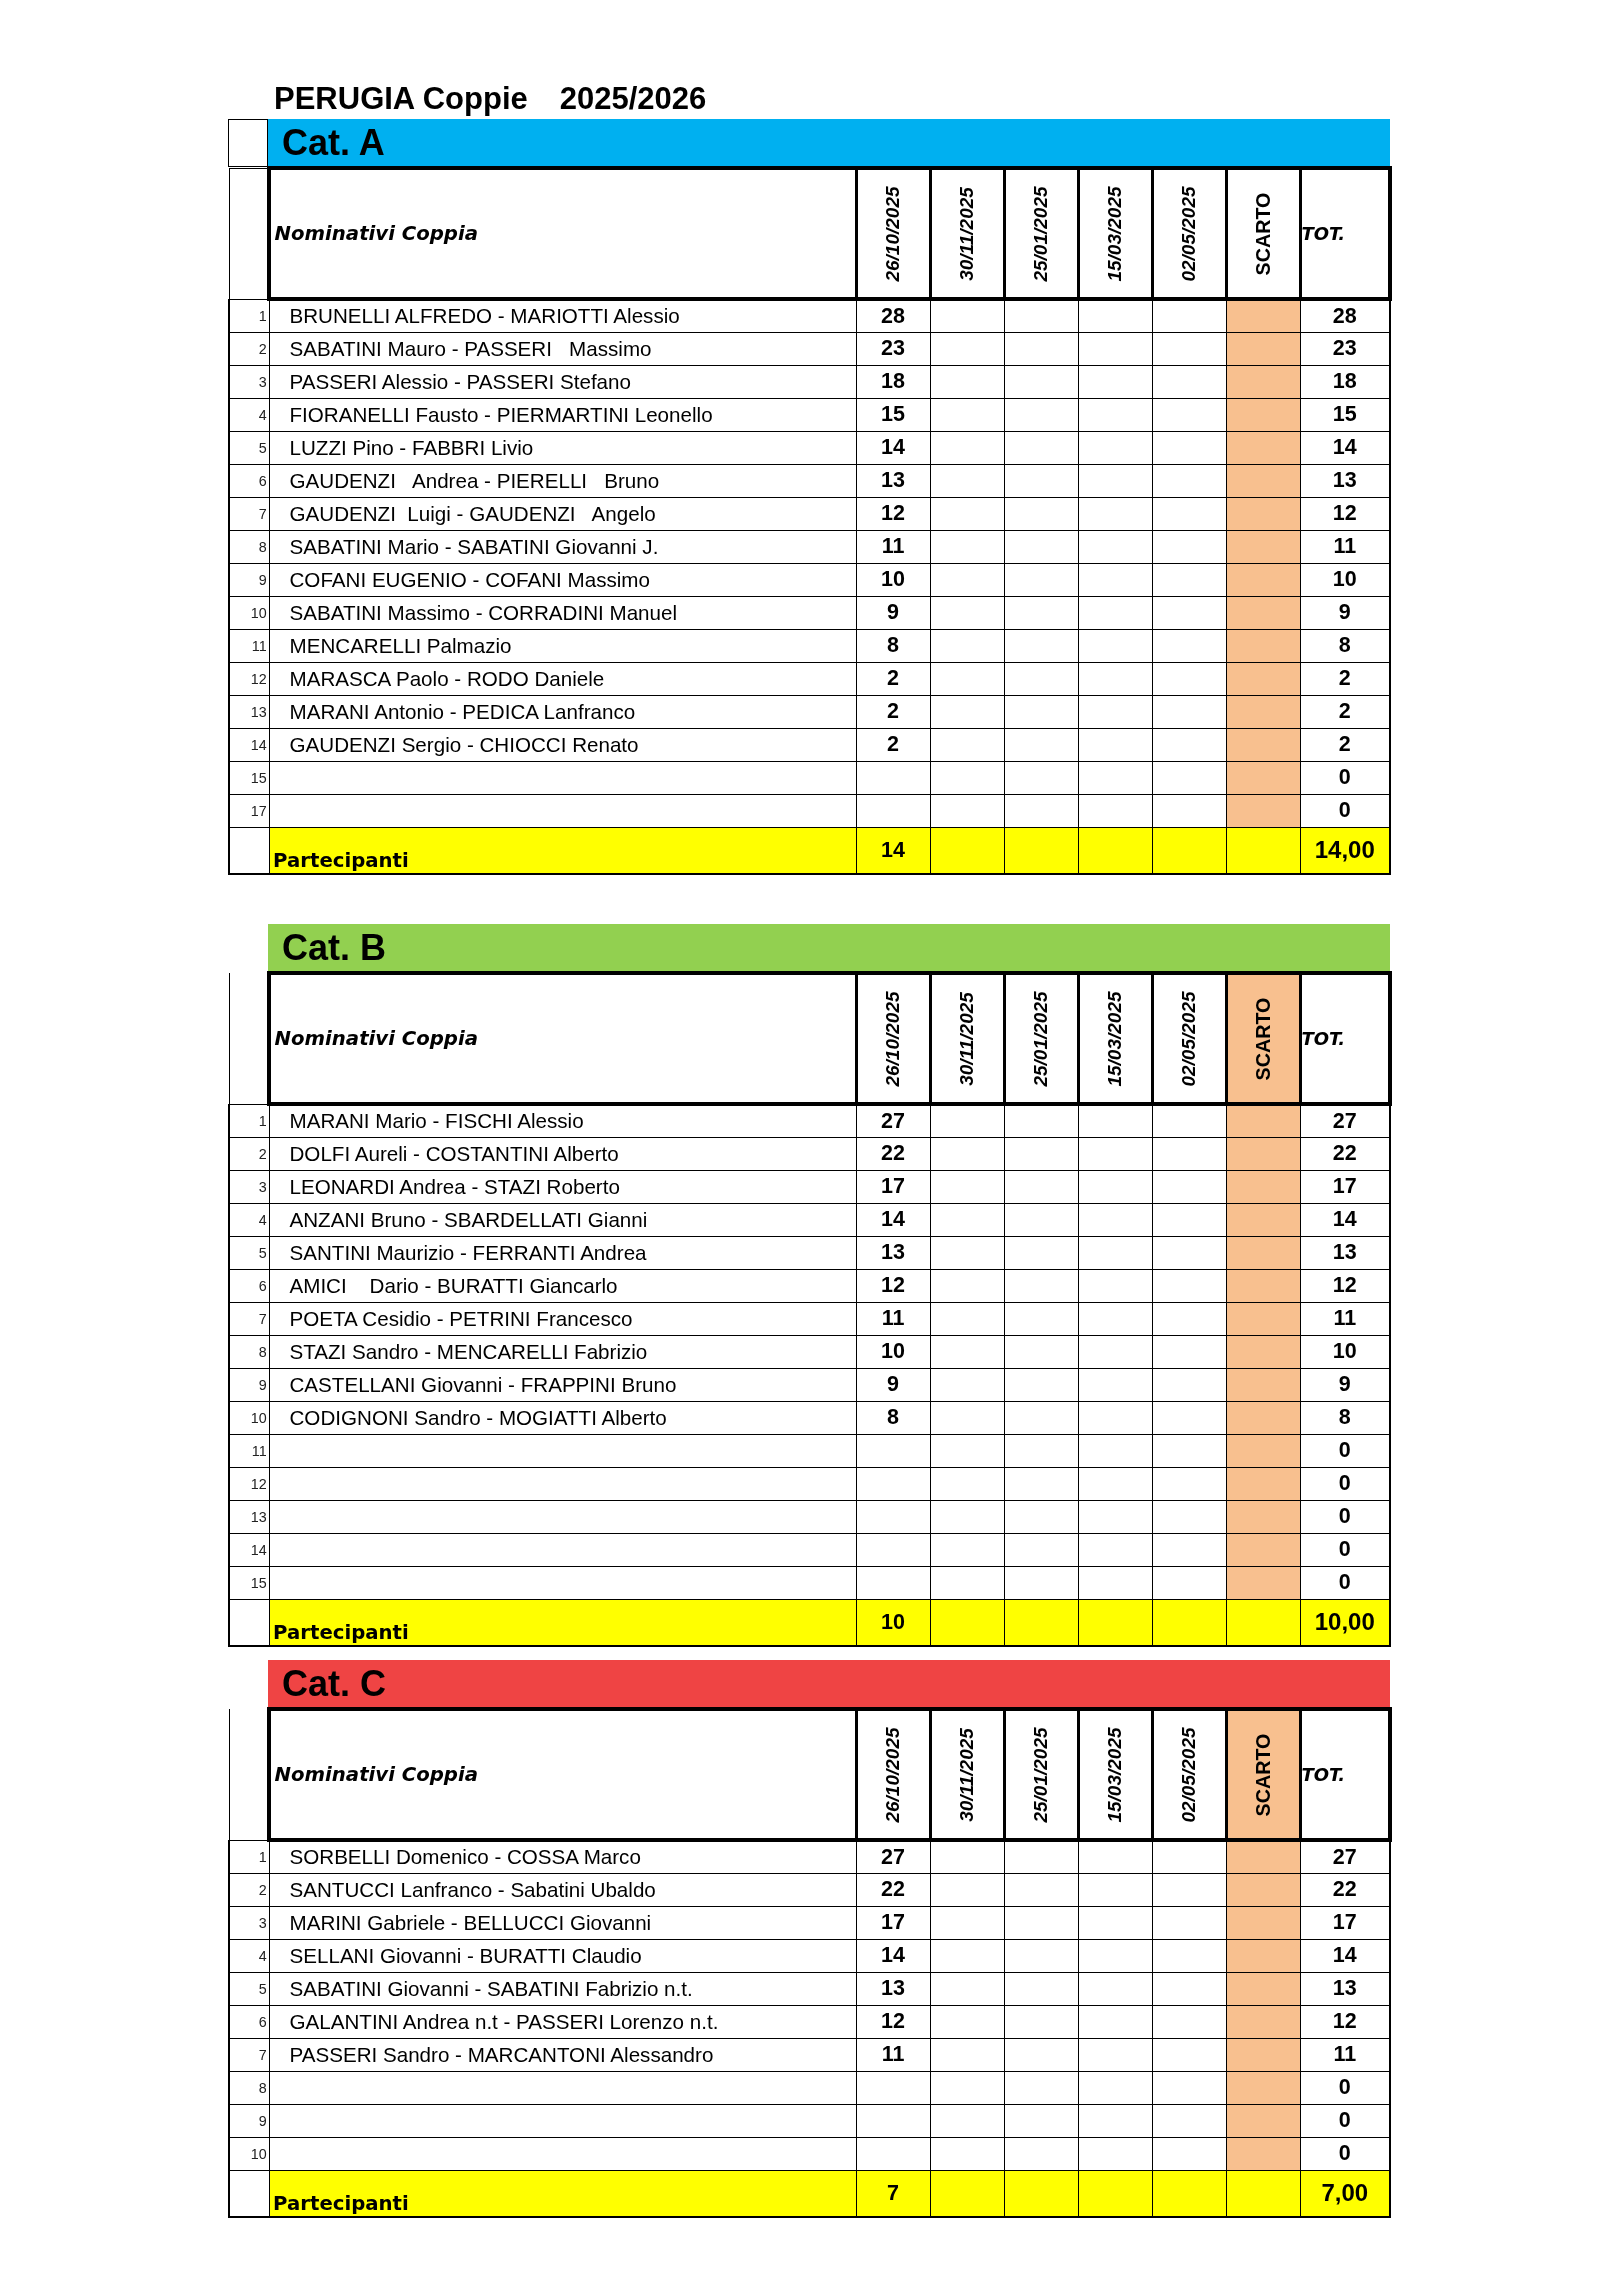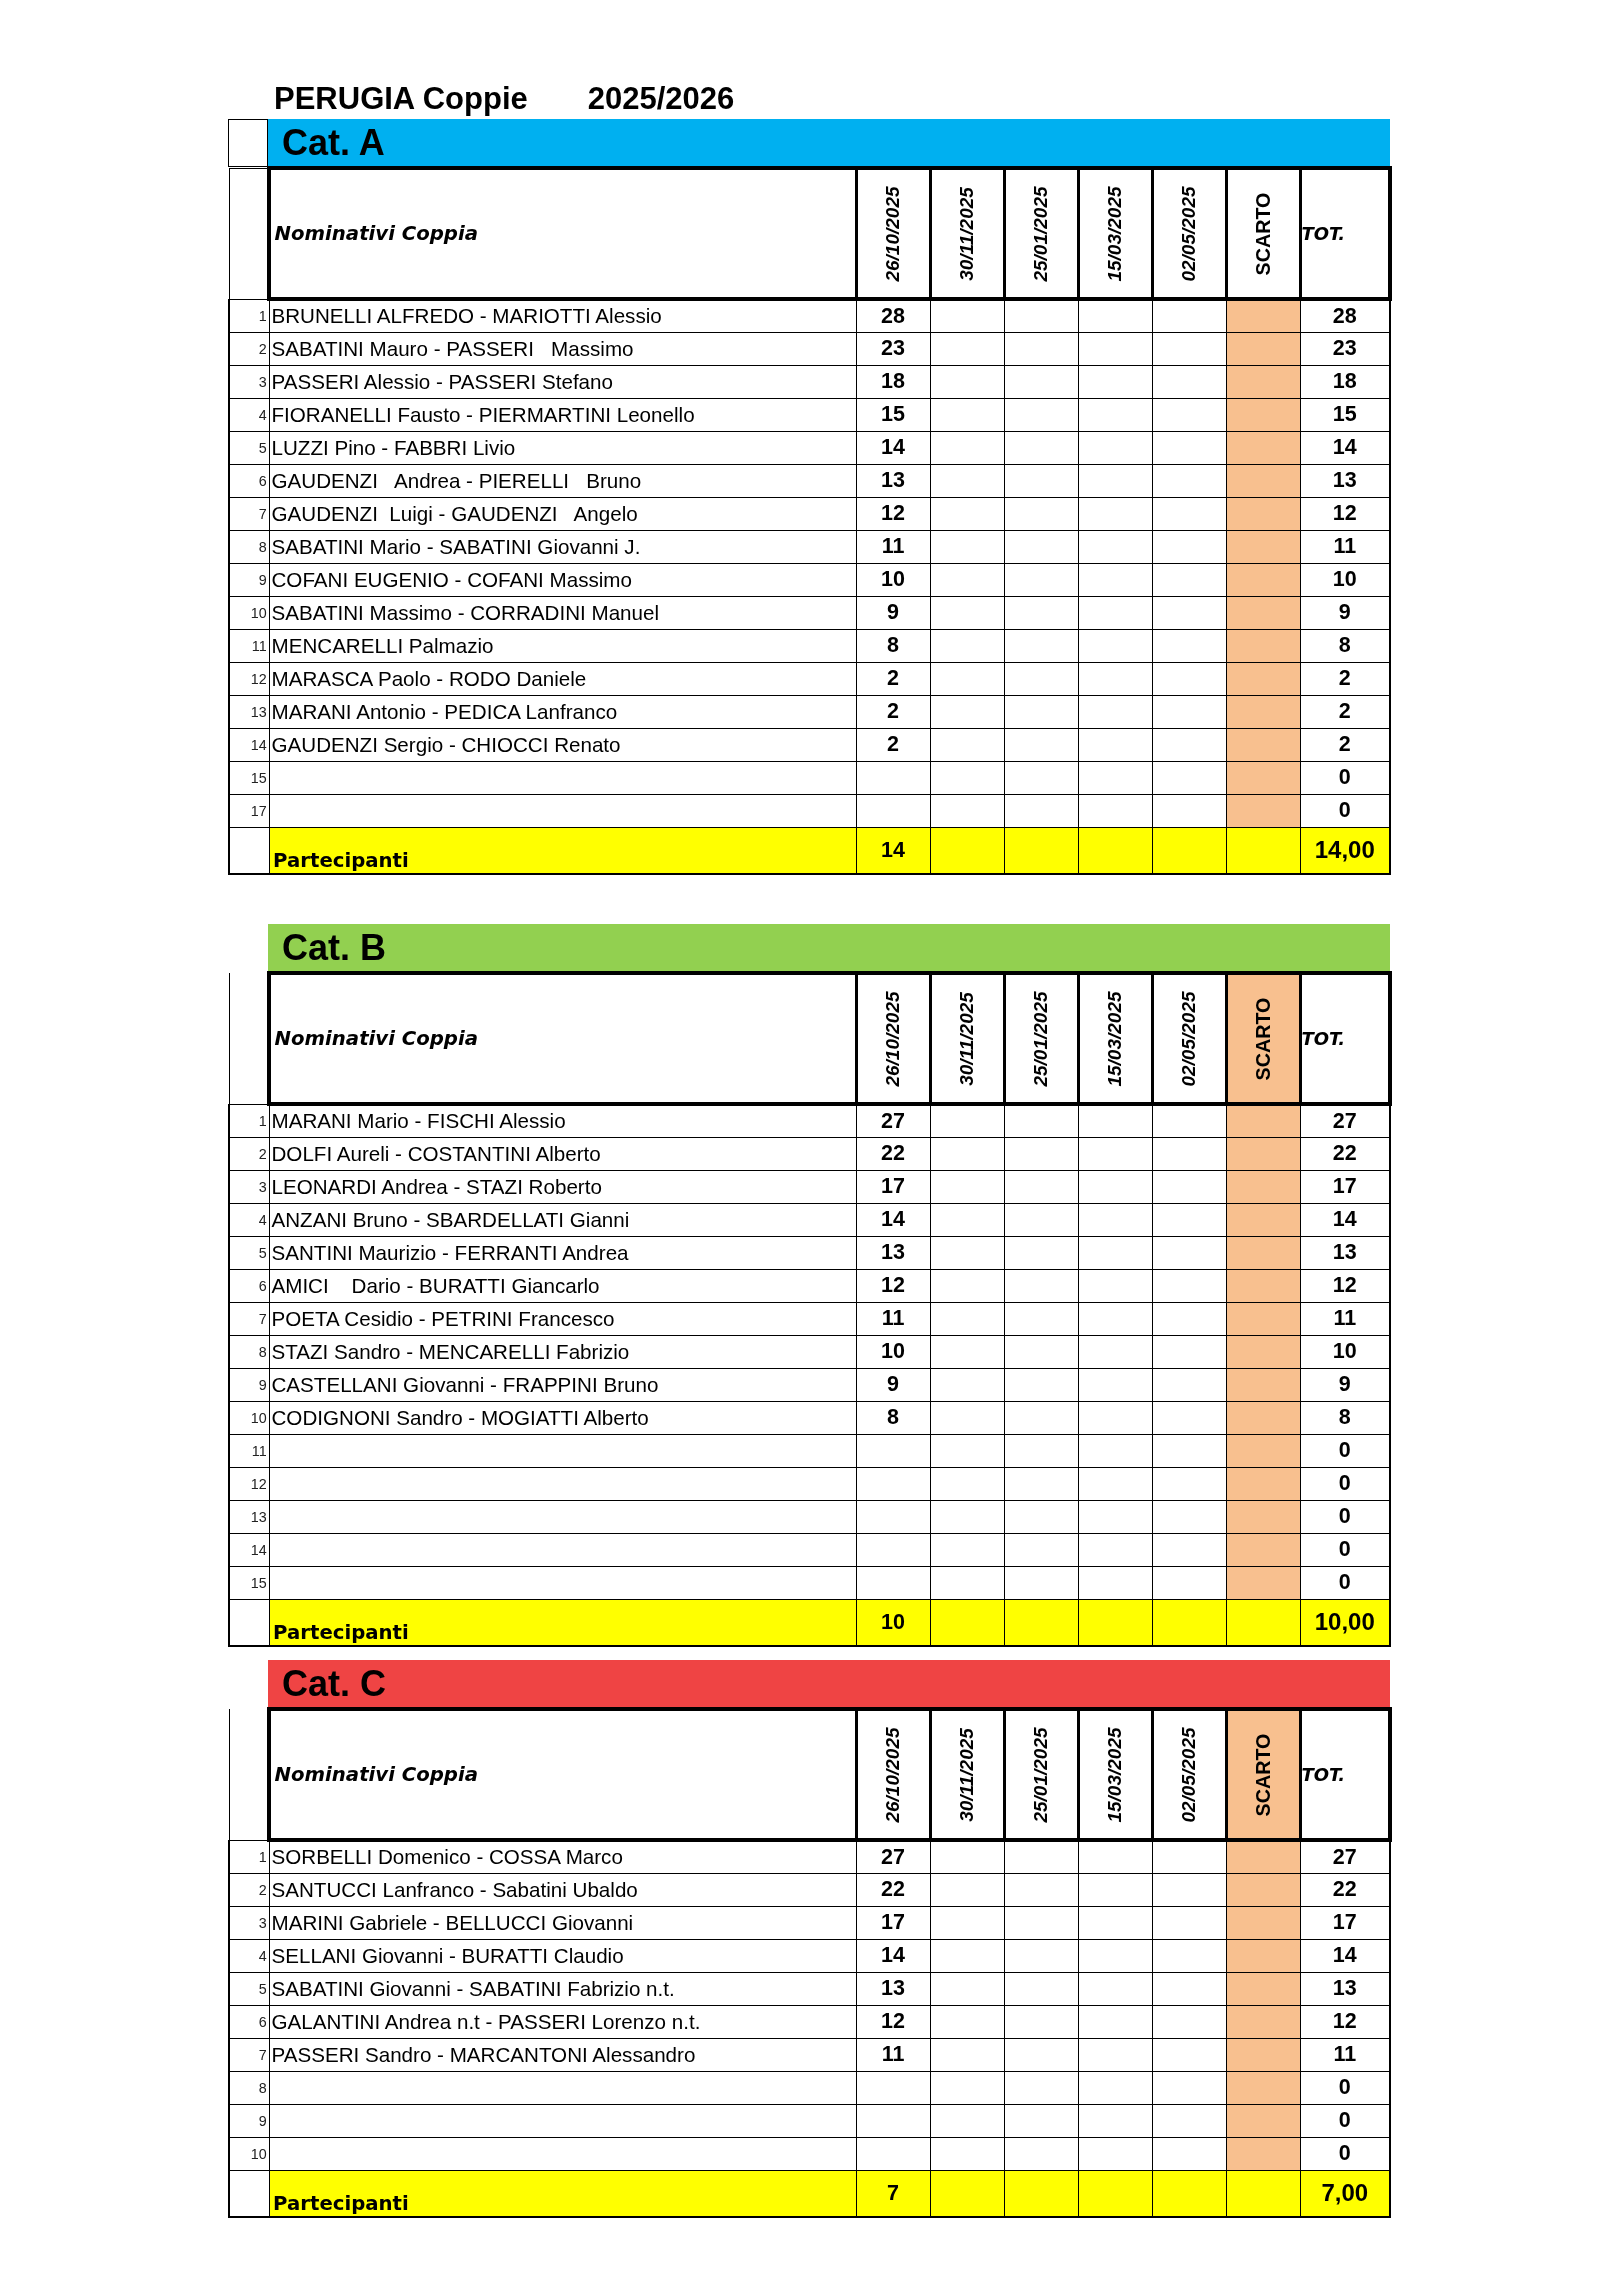--- a/index.html
+++ b/index.html
@@ -1,34 +1,34 @@
 <!DOCTYPE html>
 <html style="font-size:14.3px"><head>
 <meta charset="utf-8">
 <style>
   html,body{margin:0;padding:0;background:#fff;}
   body{width:1621px;height:2293px;position:relative;overflow:hidden;font-family:"Liberation Sans",sans-serif;color:#000;}
   .title{position:absolute;left:274px;top:81px;font-size:31px;font-weight:bold;white-space:nowrap;}
-  .title .season{margin-left:60px;}
+  .title .season{margin-left:32px;}
   .section{position:absolute;left:228px;width:1162px;}
   .banner{position:absolute;left:40px;right:0;font-size:36px;font-weight:bold;padding-left:14px;box-sizing:border-box;line-height:47px;}
   .banner-idx{position:absolute;left:0;width:40px;border:1.8px solid #000;box-sizing:border-box;background:#fff;}
   table{position:absolute;left:0;border-collapse:collapse;table-layout:fixed;width:1162px;}
   td{border:1.8px solid #000;padding:0;box-sizing:border-box;}
   col.c-idx{width:40px;} col.c-name{width:587px;} col.c-date{width:74px;} col.c-tot{width:90px;}
   tr.hdr td{height:131px;border-top:4.5px solid #000;border-bottom:4.5px solid #000;}
   tr.hdr td.idx{border-top:1.8px solid #000;border-bottom:1.8px solid #000;}
   tr.hdr td.name{border-left:4.5px solid #000;font-family:"DejaVu Sans",sans-serif;font-weight:bold;font-style:italic;font-size:19.7px;padding-left:3.6px;}
   tr.hdr td.tot{border-right:4.5px solid #000;font-family:"DejaVu Sans",sans-serif;font-weight:bold;font-style:italic;font-size:18px;padding-left:0;}
   tr.hdr td.date{border-left:3.6px solid #000;border-right:3.6px solid #000;position:relative;}
   .vtext{position:absolute;left:50%;top:50%;transform:translate(-50%,-50%) rotate(-90deg);white-space:nowrap;font-size:19px;font-weight:bold;font-style:italic;}
   .vtext.up{font-style:normal;font-size:19.7px;}
   tr.row td{height:33px;font-size:20.6px;}
   tr.row td.idx{text-align:right;font-size:14.3px;padding-right:1.8px;color:#222;}
-  tr.row td.name{padding-left:2px;white-space:pre;overflow:hidden;margin-top:8px;}
+  tr.row td.name{padding-left:20px;white-space:pre;overflow:hidden;margin-top:8px;}
   tr.row td.num{text-align:center;font-weight:bold;font-size:21.5px;}
   td.scarto{background:#F8C08F;}
   tr.part td{height:47px;background:#FFFF00;font-weight:bold;font-size:21.5px;text-align:center;border-bottom:2.7px solid #000;}
   tr.part td.idx{background:#fff;}
   tr.part td.name{text-align:left;font-family:"DejaVu Sans",sans-serif;font-size:19.7px;padding-left:3.6px;vertical-align:top;padding-top:21px;}
   tr.part td.tot{font-size:24px;}
   td.cellR{border-right:2.7px solid #000;}
   td.cellL{border-left:2.7px solid #000;}
 </style>
 </head>

